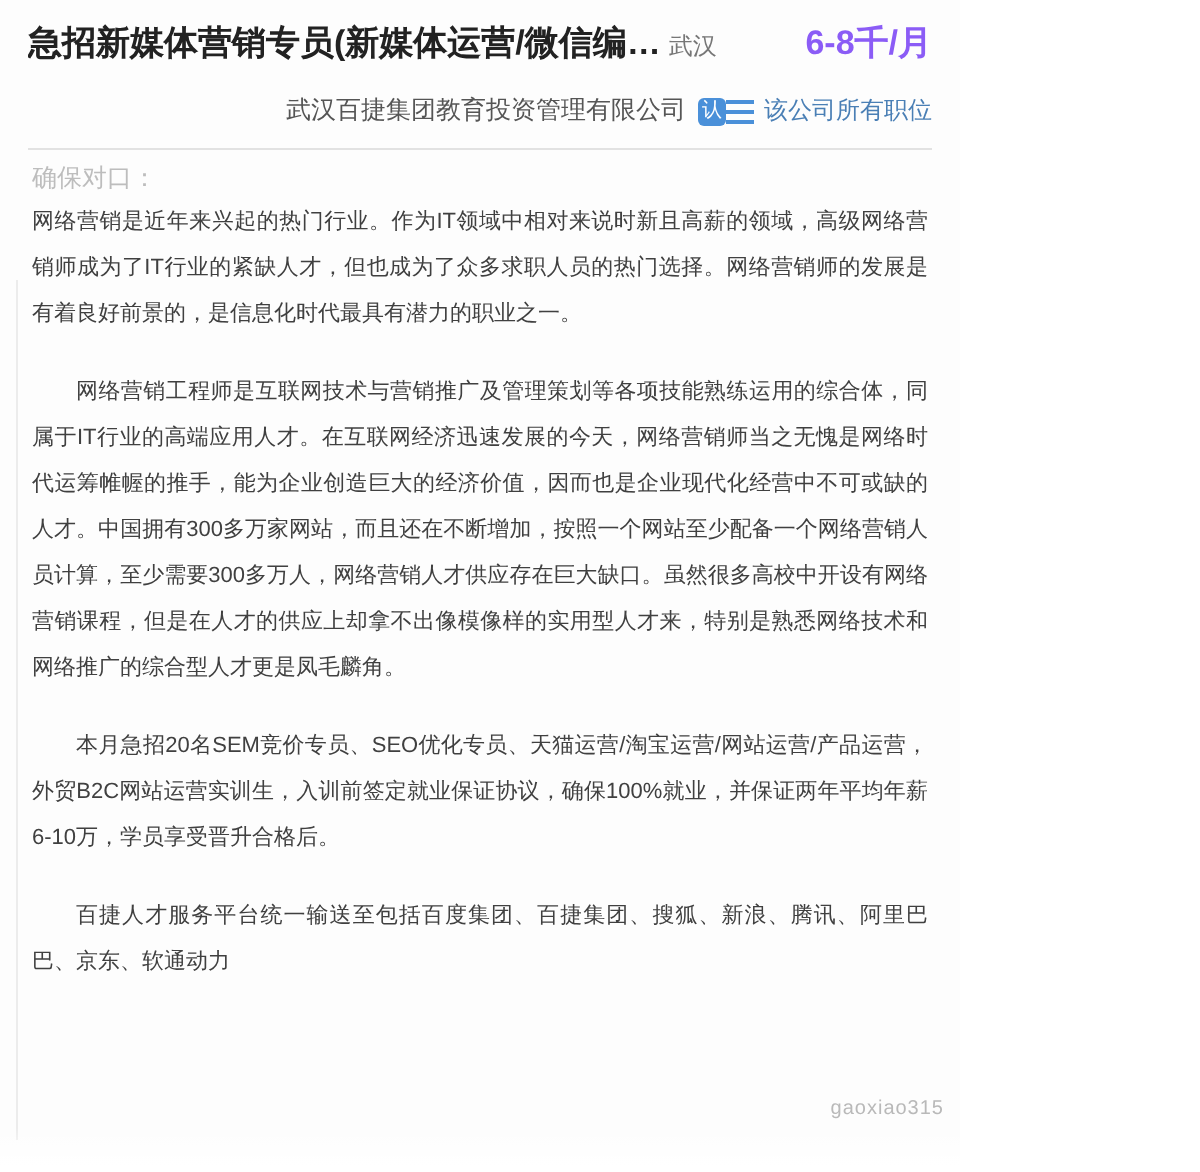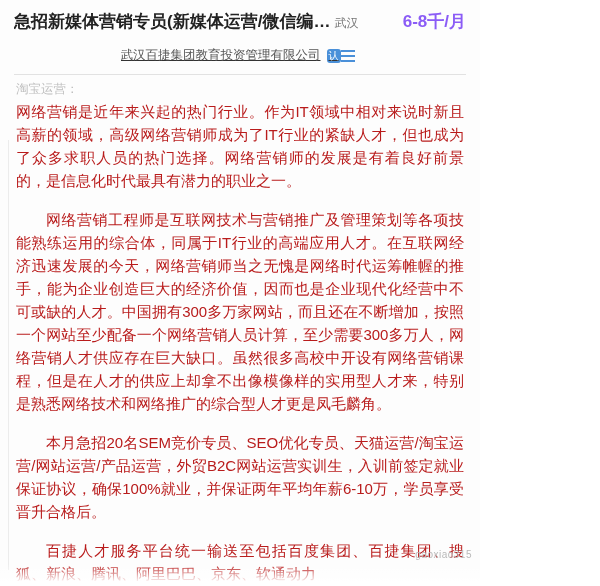--- a/index.html
+++ b/index.html
@@ -61,23 +61,22 @@
     font-weight: bold;
     color: #8b5cf6;
     white-space: nowrap;
     flex: 0 0 auto;
     margin-left: 10px;
   }
 
   .company-row {
     display: flex;
     align-items: center;
-    justify-content: center;
+    justify-content: flex-end;
     margin-top: 14px;
-    text-decoration: underline;
   }
   .company-left {
     display: flex;
     align-items: center;
     min-width: 0;
   }
   .company-name {
     font-size: 12.5px;
     color: #555555;
     white-space: nowrap;
@@ -136,23 +135,23 @@
     padding: 0 16px;
     position: relative;
   }
   .section-label {
     font-size: 12.5px;
     color: #8a8a8a;
     margin: 6px 0 2px 0;
     opacity: 0.55;
   }
   p.para {
-    font-size: 15px;
+    font-size: 11px;
     line-height: 23px;
-    color: #b91c1c;
+    color: #404040;
     margin: 0 0 16px 0;
     text-align: justify;
     text-indent: 0;
   }
   p.para.indent {
     text-indent: 2em;
   }
   .fade-last {
     position: relative;
   }
@@ -209,28 +208,29 @@
       <div class="company-left">
         <span class="company-name">武汉百捷集团教育投资管理有限公司</span>
         <span class="verify-badge">认</span>
       </div>
       <div class="company-right">
         <span class="list-icon">
           <span></span>
             <span></span>
             <span></span>
         </span>
+        <span class="all-jobs-link">该公司所有职位</span>
       </div>
     </div>
 
     <div class="header-divider"></div>
   </div>
 
   <div class="content">
-    <div class="section-label">淘宝运营：</div>
+    <div class="section-label">确保对口：</div>
 
     <p class="para">网络营销是近年来兴起的热门行业。作为IT领域中相对来说时新且高薪的领域，高级网络营销师成为了IT行业的紧缺人才，但也成为了众多求职人员的热门选择。网络营销师的发展是有着良好前景的，是信息化时代最具有潜力的职业之一。</p>
     <p class="para indent">网络营销工程师是互联网技术与营销推广及管理策划等各项技能熟练运用的综合体，同属于IT行业的高端应用人才。在互联网经济迅速发展的今天，网络营销师当之无愧是网络时代运筹帷幄的推手，能为企业创造巨大的经济价值，因而也是企业现代化经营中不可或缺的人才。中国拥有300多万家网站，而且还在不断增加，按照一个网站至少配备一个网络营销人员计算，至少需要300多万人，网络营销人才供应存在巨大缺口。虽然很多高校中开设有网络营销课程，但是在人才的供应上却拿不出像模像样的实用型人才来，特别是熟悉网络技术和网络推广的综合型人才更是凤毛麟角。</p>
     <p class="para indent">本月急招20名SEM竞价专员、SEO优化专员、天猫运营/淘宝运营/网站运营/产品运营，外贸B2C网站运营实训生，入训前签定就业保证协议，确保100%就业，并保证两年平均年薪6-10万，学员享受晋升合格后。</p>
     <p class="para indent fade-last">百捷人才服务平台统一输送至包括百度集团、百捷集团、搜狐、新浪、腾讯、阿里巴巴、京东、软通动力</p>
   </div>
 
   <div class="watermark">gaoxiao315</div>
   <div class="bottom-fade"></div>
 </div>

